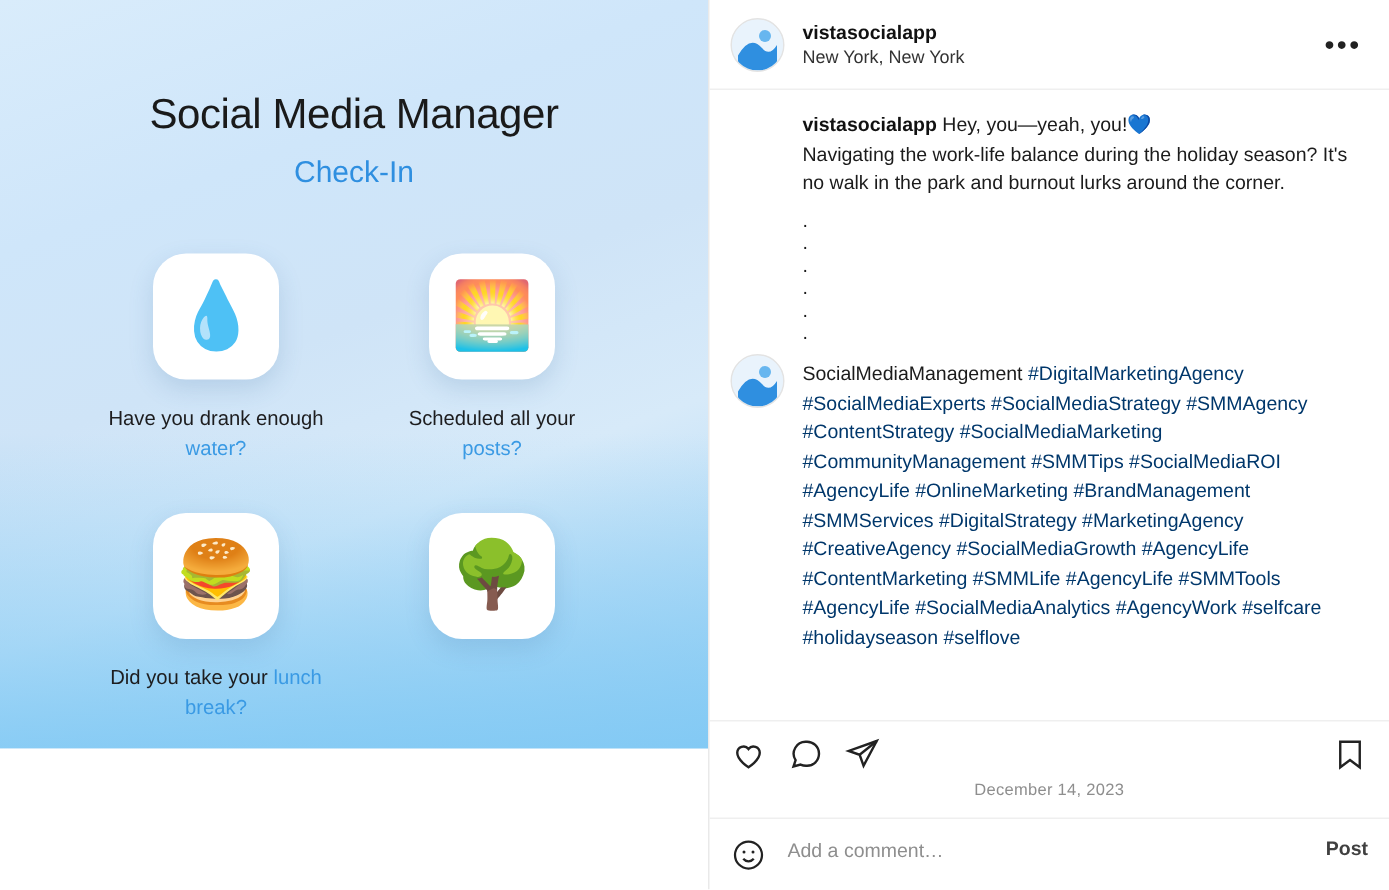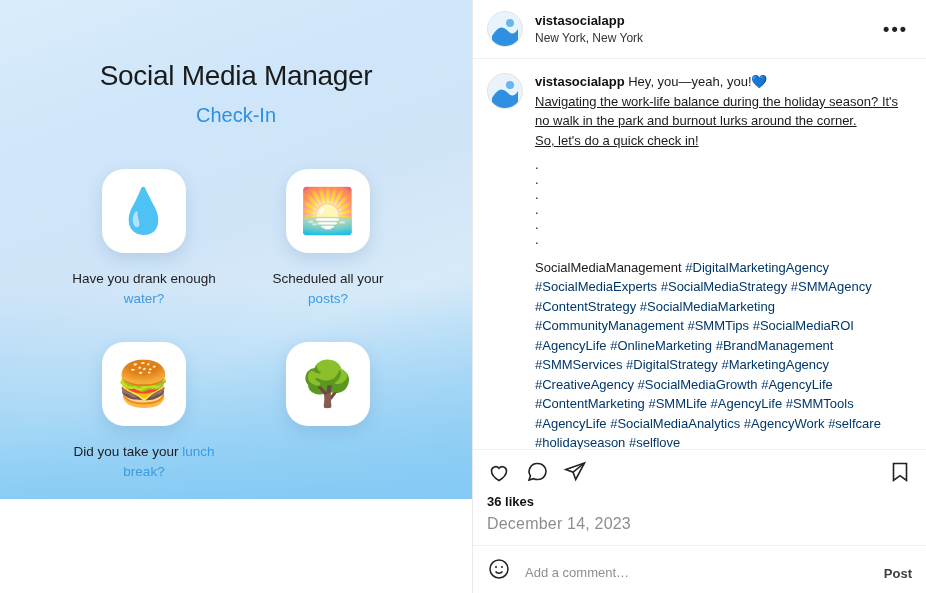--- a/index.html
+++ b/index.html
@@ -150,38 +150,37 @@
     font-weight: 700;
   }
 
   .caption-area {
     padding: 14px 14px 6px 14px;
     flex: 1 1 auto;
     overflow: hidden;
   }
   .caption-row {
     display: flex;
-    align-items: flex-start;
+    align-items: center;
   }
   .caption-body {
     margin-left: 12px;
     font-size: 13px;
     color: #1b1b1b;
     line-height: 1.45;
     flex: 1 1 auto;
   }
   .caption-user {
     font-weight: 700;
     color: #111;
   }
   .caption-block {
     font-size: 13px;
     color: #1b1b1b;
     line-height: 1.5;
-    text-decoration: underline;
   }
   .dots-line {
     font-size: 13px;
     line-height: 1.15;
     color: #1b1b1b;
   }
   .hashtags {
     font-size: 13px;
     line-height: 1.5;
     color: #00376b;
@@ -208,28 +207,29 @@
     justify-content: center;
   }
   .likes {
     padding: 10px 14px 0 14px;
     font-size: 13px;
     font-weight: 700;
     color: #111;
   }
   .date {
     padding: 6px 14px 12px 14px;
-    font-size: 16px;
+    font-size: 11px;
     color: #8e8e8e;
     letter-spacing: 0.2px;
+    text-align: center;
   }
   .comment-bar {
     border-top: 1px solid #efefef;
     display: flex;
-    align-items: flex-end;
+    align-items: flex-start;
     padding: 12px 14px;
     height: 48px;
     box-sizing: border-box;
   }
   .comment-input {
     border: none;
     outline: none;
     font-size: 13px;
     color: #111;
     flex: 1 1 auto;
@@ -317,21 +317,20 @@
           <svg width="34" height="34" viewBox="0 0 34 34">
             <circle cx="17" cy="17" r="17" fill="#e9f3fc"></circle>
             <path d="M4 24 Q12 10 20 19 Q25 25 30 17 L30 34 L4 34 Z" fill="#2f8fe0"></path>
             <circle cx="22" cy="11" r="4" fill="#67b6ef"></circle>
           </svg>
         </div>
         <div class="caption-body">
           <span class="caption-user">vistasocialapp</span>
           <span>Hey, you—yeah, you!💙</span>
           <div class="caption-block">Navigating the work-life balance during the holiday season? It's no walk in the park and burnout lurks around the corner.</div>
-          <div class="caption-block">So, let's do a quick check in!</div>
           <div style="margin-top:8px;">
             <div class="dots-line">.</div>
             <div class="dots-line">.</div>
             <div class="dots-line">.</div>
             <div class="dots-line">.</div>
             <div class="dots-line">.</div>
             <div class="dots-line">.</div>
           </div>
           <div class="hashtags">
             <span class="plain">SocialMediaManagement</span>
@@ -360,21 +359,20 @@
           </svg>
         </span>
       </div>
       <span class="icon-btn">
         <svg width="24" height="24" viewBox="0 0 24 24" fill="none" stroke="#222" stroke-width="1.6">
           <path d="M5.5 3.5h13v17l-6.5-4.8-6.5 4.8z"></path>
         </svg>
       </span>
     </div>
 
-    <div class="likes">36 likes</div>
     <div class="date">December 14, 2023</div>
 
     <div class="comment-bar">
       <span class="icon-btn">
         <svg width="24" height="24" viewBox="0 0 24 24" fill="none" stroke="#222" stroke-width="1.5">
           <circle cx="12" cy="12" r="9"></circle>
           <circle cx="9" cy="10" r="1" fill="#222" stroke="none"></circle>
           <circle cx="15" cy="10" r="1" fill="#222" stroke="none"></circle>
           <path d="M8.5 14.5a4.5 4.5 0 0 0 7 0"></path>
         </svg>

